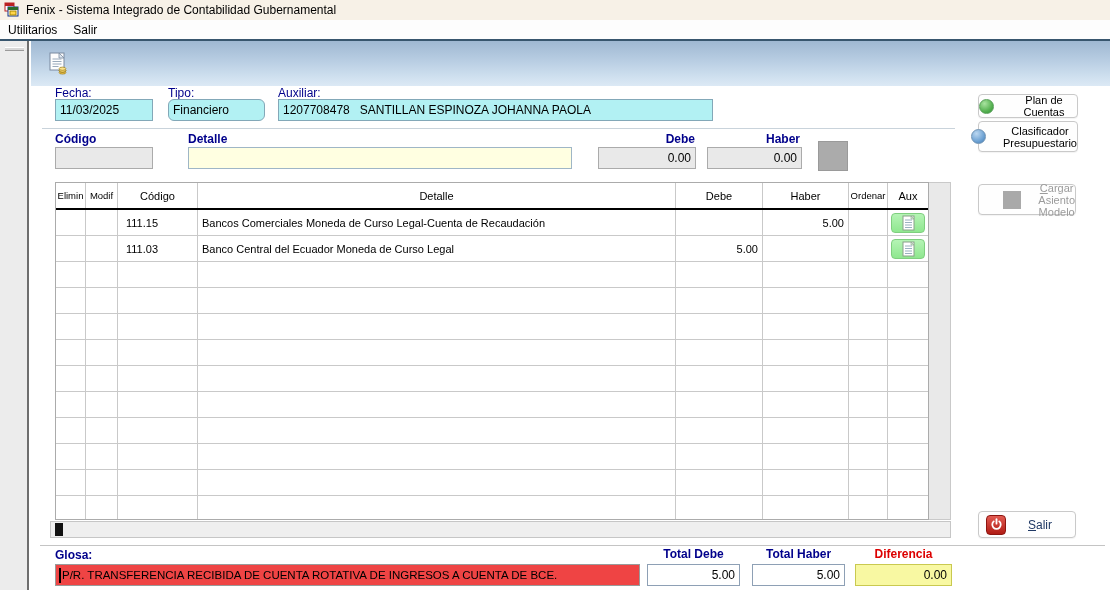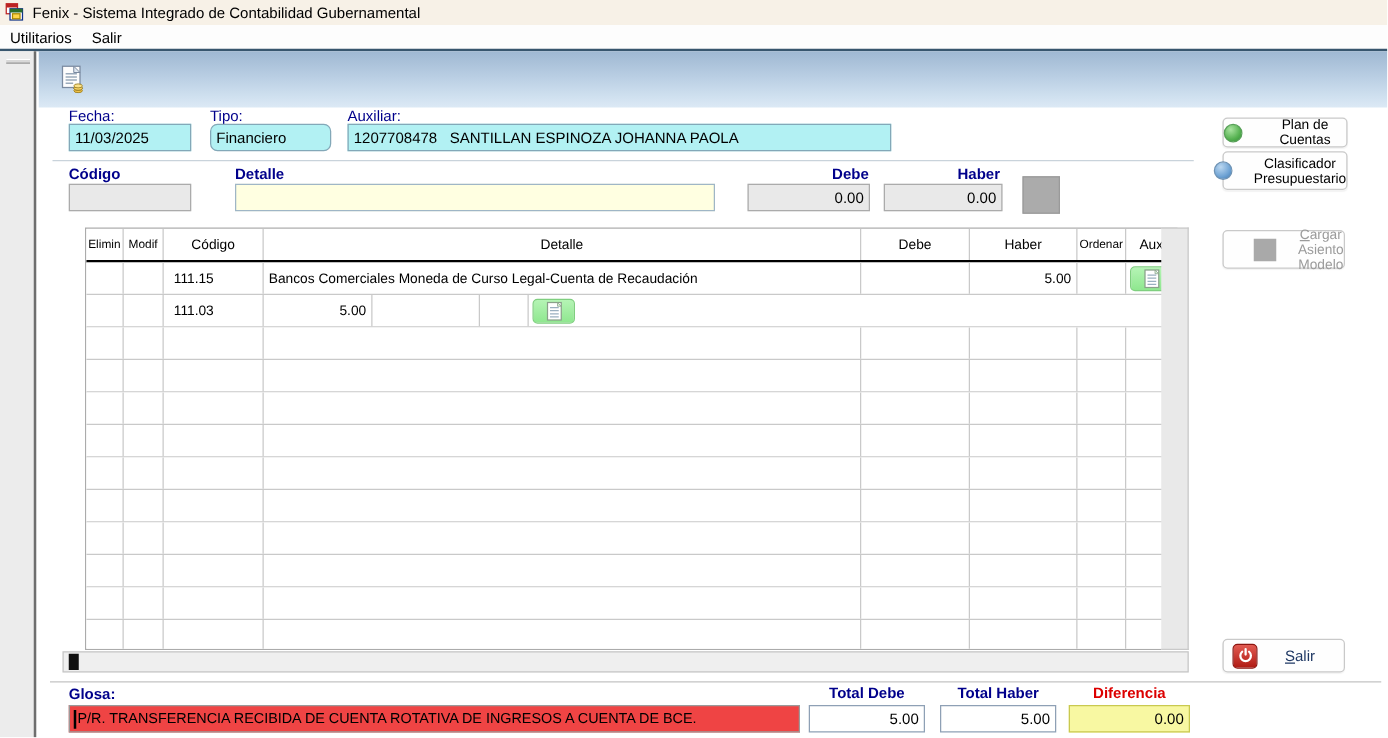--- a/index.html
+++ b/index.html
@@ -46,21 +46,21 @@
   .btn.disabled { color:#9B9B9B; }
   .gray-sq { width:18px; height:18px; background:#A9A9A9; flex:0 0 auto; }
   .power-ic { width:20px; height:20px; border-radius:4px; background:linear-gradient(#E25B52,#B01B14); border:1px solid #8d1510; display:flex; align-items:center; justify-content:center; flex:0 0 auto; }
   .btn u { text-decoration:underline; }
   .salir-txt { color:#1F3864; font-size:12px; }
 
   
   .entry-sq { position:absolute; left:818px; top:141px; width:30px; height:30px; background:#ABABAB; border:1px solid #9a9a9a; }
 
   
-  .grid { position:absolute; left:68px; top:182px; width:874px; height:338px; border:1px solid #ABABAB; background:#fff; overflow:hidden; }
+  .grid { position:absolute; left:55px; top:182px; width:874px; height:338px; border:1px solid #ABABAB; background:#fff; overflow:hidden; }
   .grow { display:flex; width:872px; height:26px; border-bottom:1px solid #C9C9C9; background:#fff; }
   .grid-header .grow { height:27px; border-bottom:2px solid #000; }
   .gc { height:100%; border-right:1px solid #C9C9C9; font-size:11px; display:flex; align-items:center; padding:0 4px; overflow:hidden; white-space:nowrap; }
   .gc:last-child { border-right:none; }
   .grid-header .gc { justify-content:center; padding:0 2px; }
   .c-elimin { width:30px; } .c-modif { width:32px; }
   .grid-header .c-elimin, .grid-header .c-modif { font-size:9.5px; }
   .c-codigo { width:80px; padding-left:8px; }
   .grid-header .c-codigo { padding-left:2px; }
   .c-detalle { width:478px; }
@@ -188,20 +188,21 @@
                 <path d="M9 1l3 3H9z" fill="#d8f0d8" stroke="#8aa08a" stroke-width="0.6"></path>
                 <path d="M3 5h7M3 7.5h7M3 10h7M3 12.5h7" stroke="#9ab0c0" stroke-width="1"></path>
               </svg>
             </span>
           </div>
         </div>
         <div class="grow">
           <div class="gc c-elimin"></div>
           <div class="gc c-modif"></div>
           <div class="gc c-codigo">111.03</div>
+          <div class="gc c-detalle">Banco Central del Ecuador Moneda de Curso Legal</div>
           <div class="gc c-debe num">5.00</div>
           <div class="gc c-haber num"></div>
           <div class="gc c-ordenar"></div>
           <div class="gc c-aux">
             <span class="aux-btn">
               <svg width="13" height="16" viewBox="0 0 13 16">
                 <rect x="1" y="1" width="11" height="14" fill="#fff" stroke="#8aa08a"></rect>
                 <path d="M9 1l3 3H9z" fill="#d8f0d8" stroke="#8aa08a" stroke-width="0.6"></path>
                 <path d="M3 5h7M3 7.5h7M3 10h7M3 12.5h7" stroke="#9ab0c0" stroke-width="1"></path>
               </svg>

